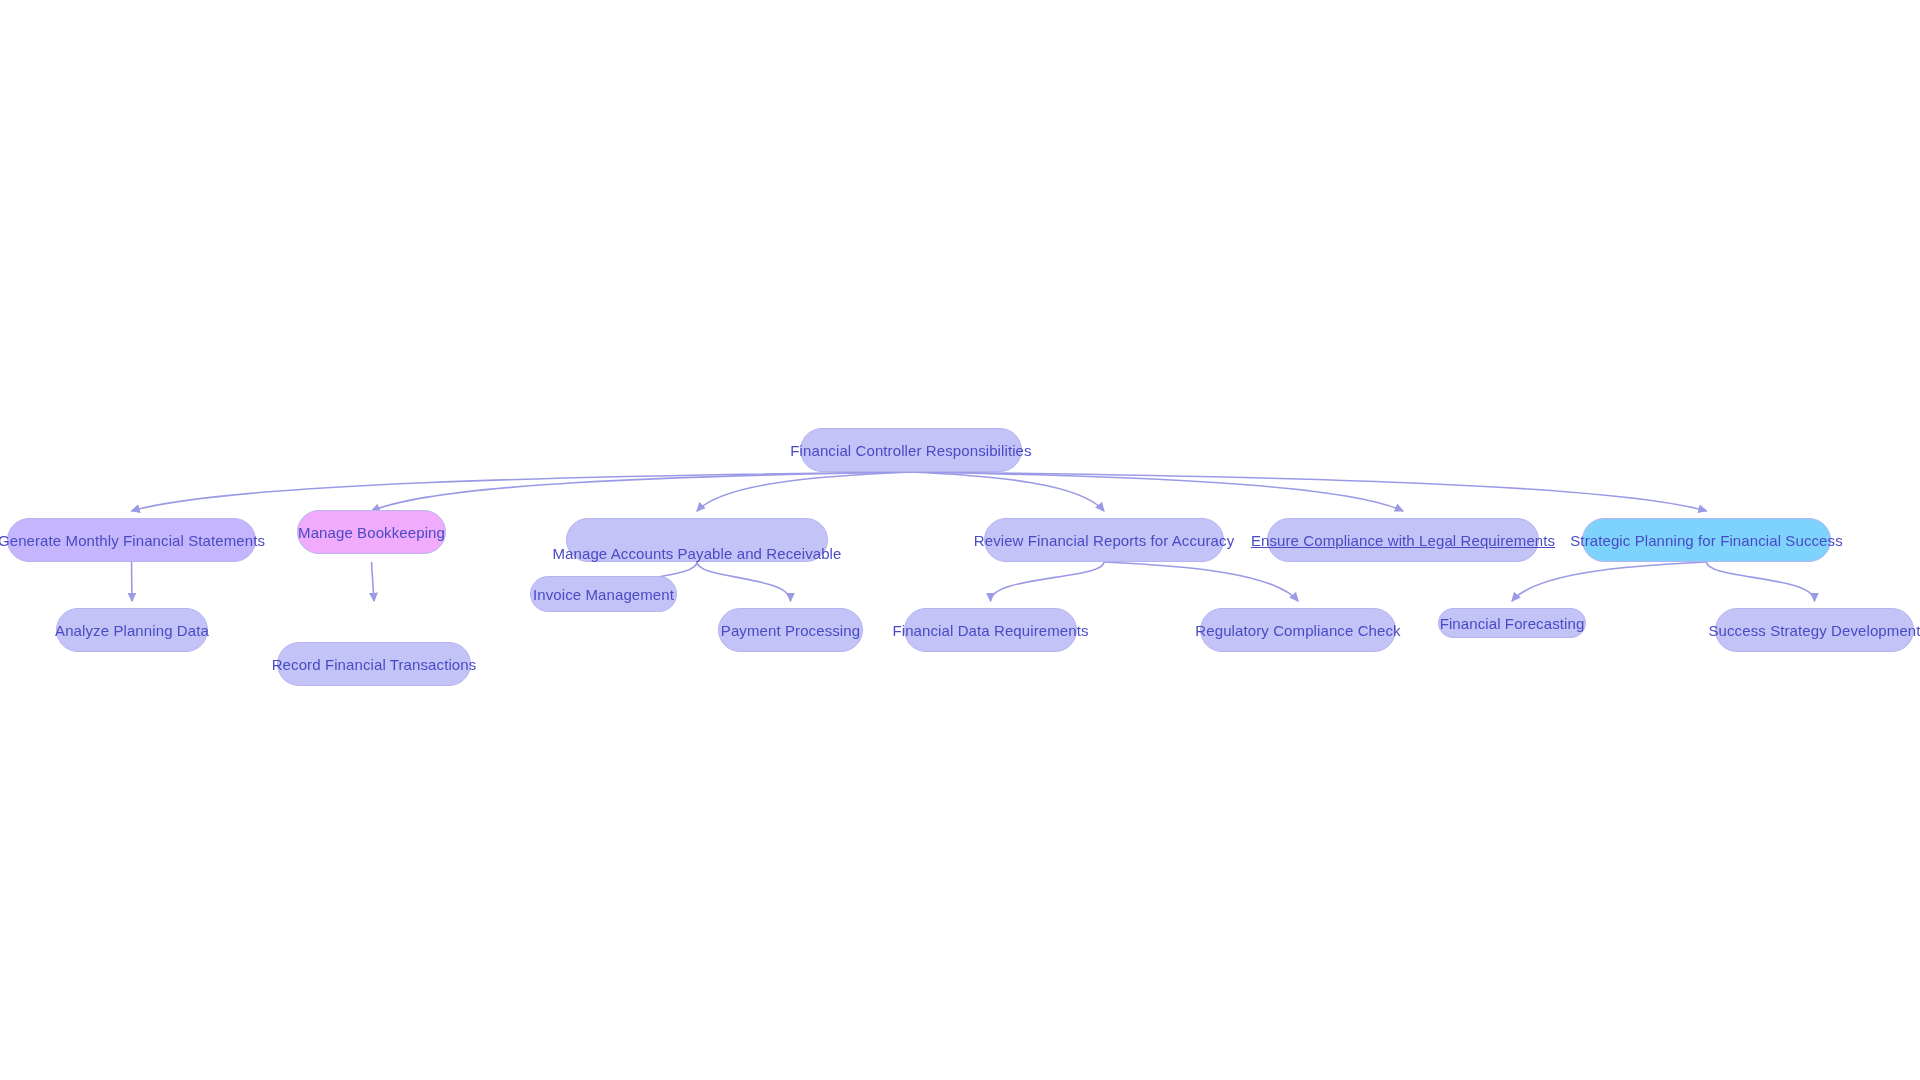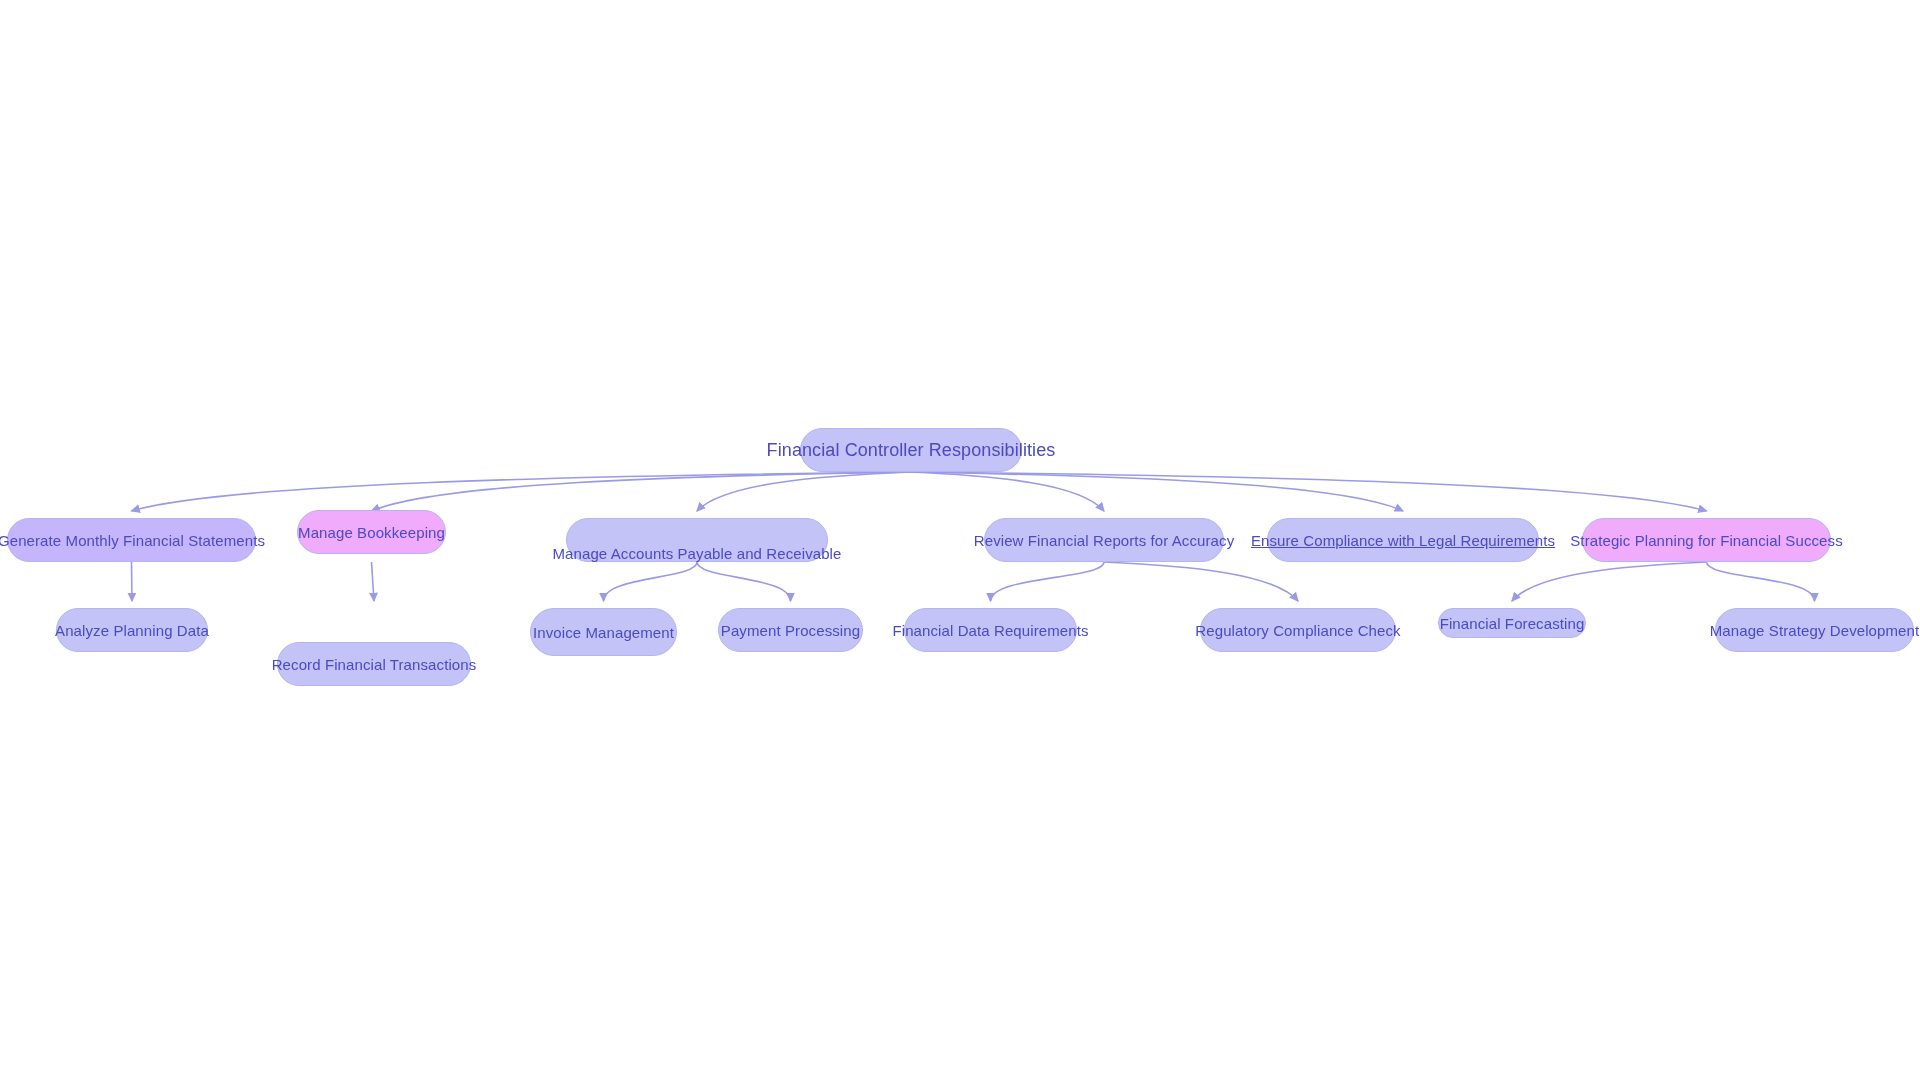--- a/index.html
+++ b/index.html
@@ -42,21 +42,21 @@
     white-space: nowrap;
     padding: 0 16px;
     height: 44px;
   }
   .node-label {
     display: block;
     line-height: 1;
     color: #4a4ac4;
   }
   .node.root {
-    font-size: 18px;
+    font-size: 15px;
     text-align: right;
   }
 </style>
 </head>
 <body>
 
 <div id="flow-root">
 
   <svg id="edge-layer" width="1920" height="1080" viewBox="0 0 1920 1080" xmlns="http://www.w3.org/2000/svg">
     <defs>
@@ -99,49 +99,49 @@
   </div>
 
   <div class="node" style="left: 984px; top: 518px; width: 240px; height: 44px; background: rgb(195, 195, 247); border-color: rgb(180, 180, 240); color: rgb(74, 74, 196);">
     <span class="node-label">Review Financial Reports for Accuracy</span>
   </div>
 
   <div class="node" style="left: 1267px; top: 518px; width: 272px; height: 44px; background: rgb(195, 195, 247); border-color: rgb(180, 180, 240); color: rgb(74, 74, 196); text-decoration: underline;">
     <span class="node-label">Ensure Compliance with Legal Requirements</span>
   </div>
 
-  <div class="node" style="left: 1582px; top: 518px; width: 249px; height: 44px; background: #f0abfc; border-color: rgb(180, 180, 240); color: rgb(74, 74, 196);">
+  <div class="node" style="left: 1582px; top: 518px; width: 249px; height: 44px; background: #7dd3fc; border-color: rgb(180, 180, 240); color: rgb(74, 74, 196);">
     <span class="node-label">Strategic Planning for Financial Success</span>
   </div>
 
   <div class="node" style="left: 56px; top: 608px; width: 152px; height: 44px; background: rgb(195, 195, 247); border-color: rgb(180, 180, 240); color: rgb(74, 74, 196);">
     <span class="node-label">Analyze Planning Data</span>
   </div>
 
   <div class="node" style="left: 277px; top: 642px; width: 194px; height: 44px; background: rgb(195, 195, 247); border-color: rgb(180, 180, 240); color: rgb(74, 74, 196);">
     <span class="node-label">Record Financial Transactions</span>
   </div>
 
-  <div class="node" style="left: 530px; top: 608px; width: 147px; height: 48px; background: rgb(195, 195, 247); border-color: rgb(180, 180, 240); color: rgb(74, 74, 196);">
+  <div class="node" style="left: 530px; top: 576px; width: 147px; height: 36px; background: rgb(195, 195, 247); border-color: rgb(180, 180, 240); color: rgb(74, 74, 196);">
     <span class="node-label">Invoice Management</span>
   </div>
 
   <div class="node" style="left: 718px; top: 608px; width: 145px; height: 44px; background: rgb(195, 195, 247); border-color: rgb(180, 180, 240); color: rgb(74, 74, 196);">
     <span class="node-label">Payment Processing</span>
   </div>
 
   <div class="node" style="left: 904px; top: 608px; width: 173px; height: 44px; background: rgb(195, 195, 247); border-color: rgb(180, 180, 240); color: rgb(74, 74, 196);">
     <span class="node-label">Financial Data Requirements</span>
   </div>
 
   <div class="node" style="left: 1200px; top: 608px; width: 196px; height: 44px; background: rgb(195, 195, 247); border-color: rgb(180, 180, 240); color: rgb(74, 74, 196);">
     <span class="node-label">Regulatory Compliance Check</span>
   </div>
 
   <div class="node" style="left: 1438px; top: 608px; width: 148px; height: 30px; background: rgb(195, 195, 247); border-color: rgb(180, 180, 240); color: rgb(74, 74, 196);">
     <span class="node-label">Financial Forecasting</span>
   </div>
 
   <div class="node" style="left: 1715px; top: 608px; width: 199px; height: 44px; background: rgb(195, 195, 247); border-color: rgb(180, 180, 240); color: rgb(74, 74, 196);">
-    <span class="node-label">Manage Strategy Development</span>
+    <span class="node-label">Success Strategy Development</span>
   </div>
 
 </div>
 
 </body></html>

